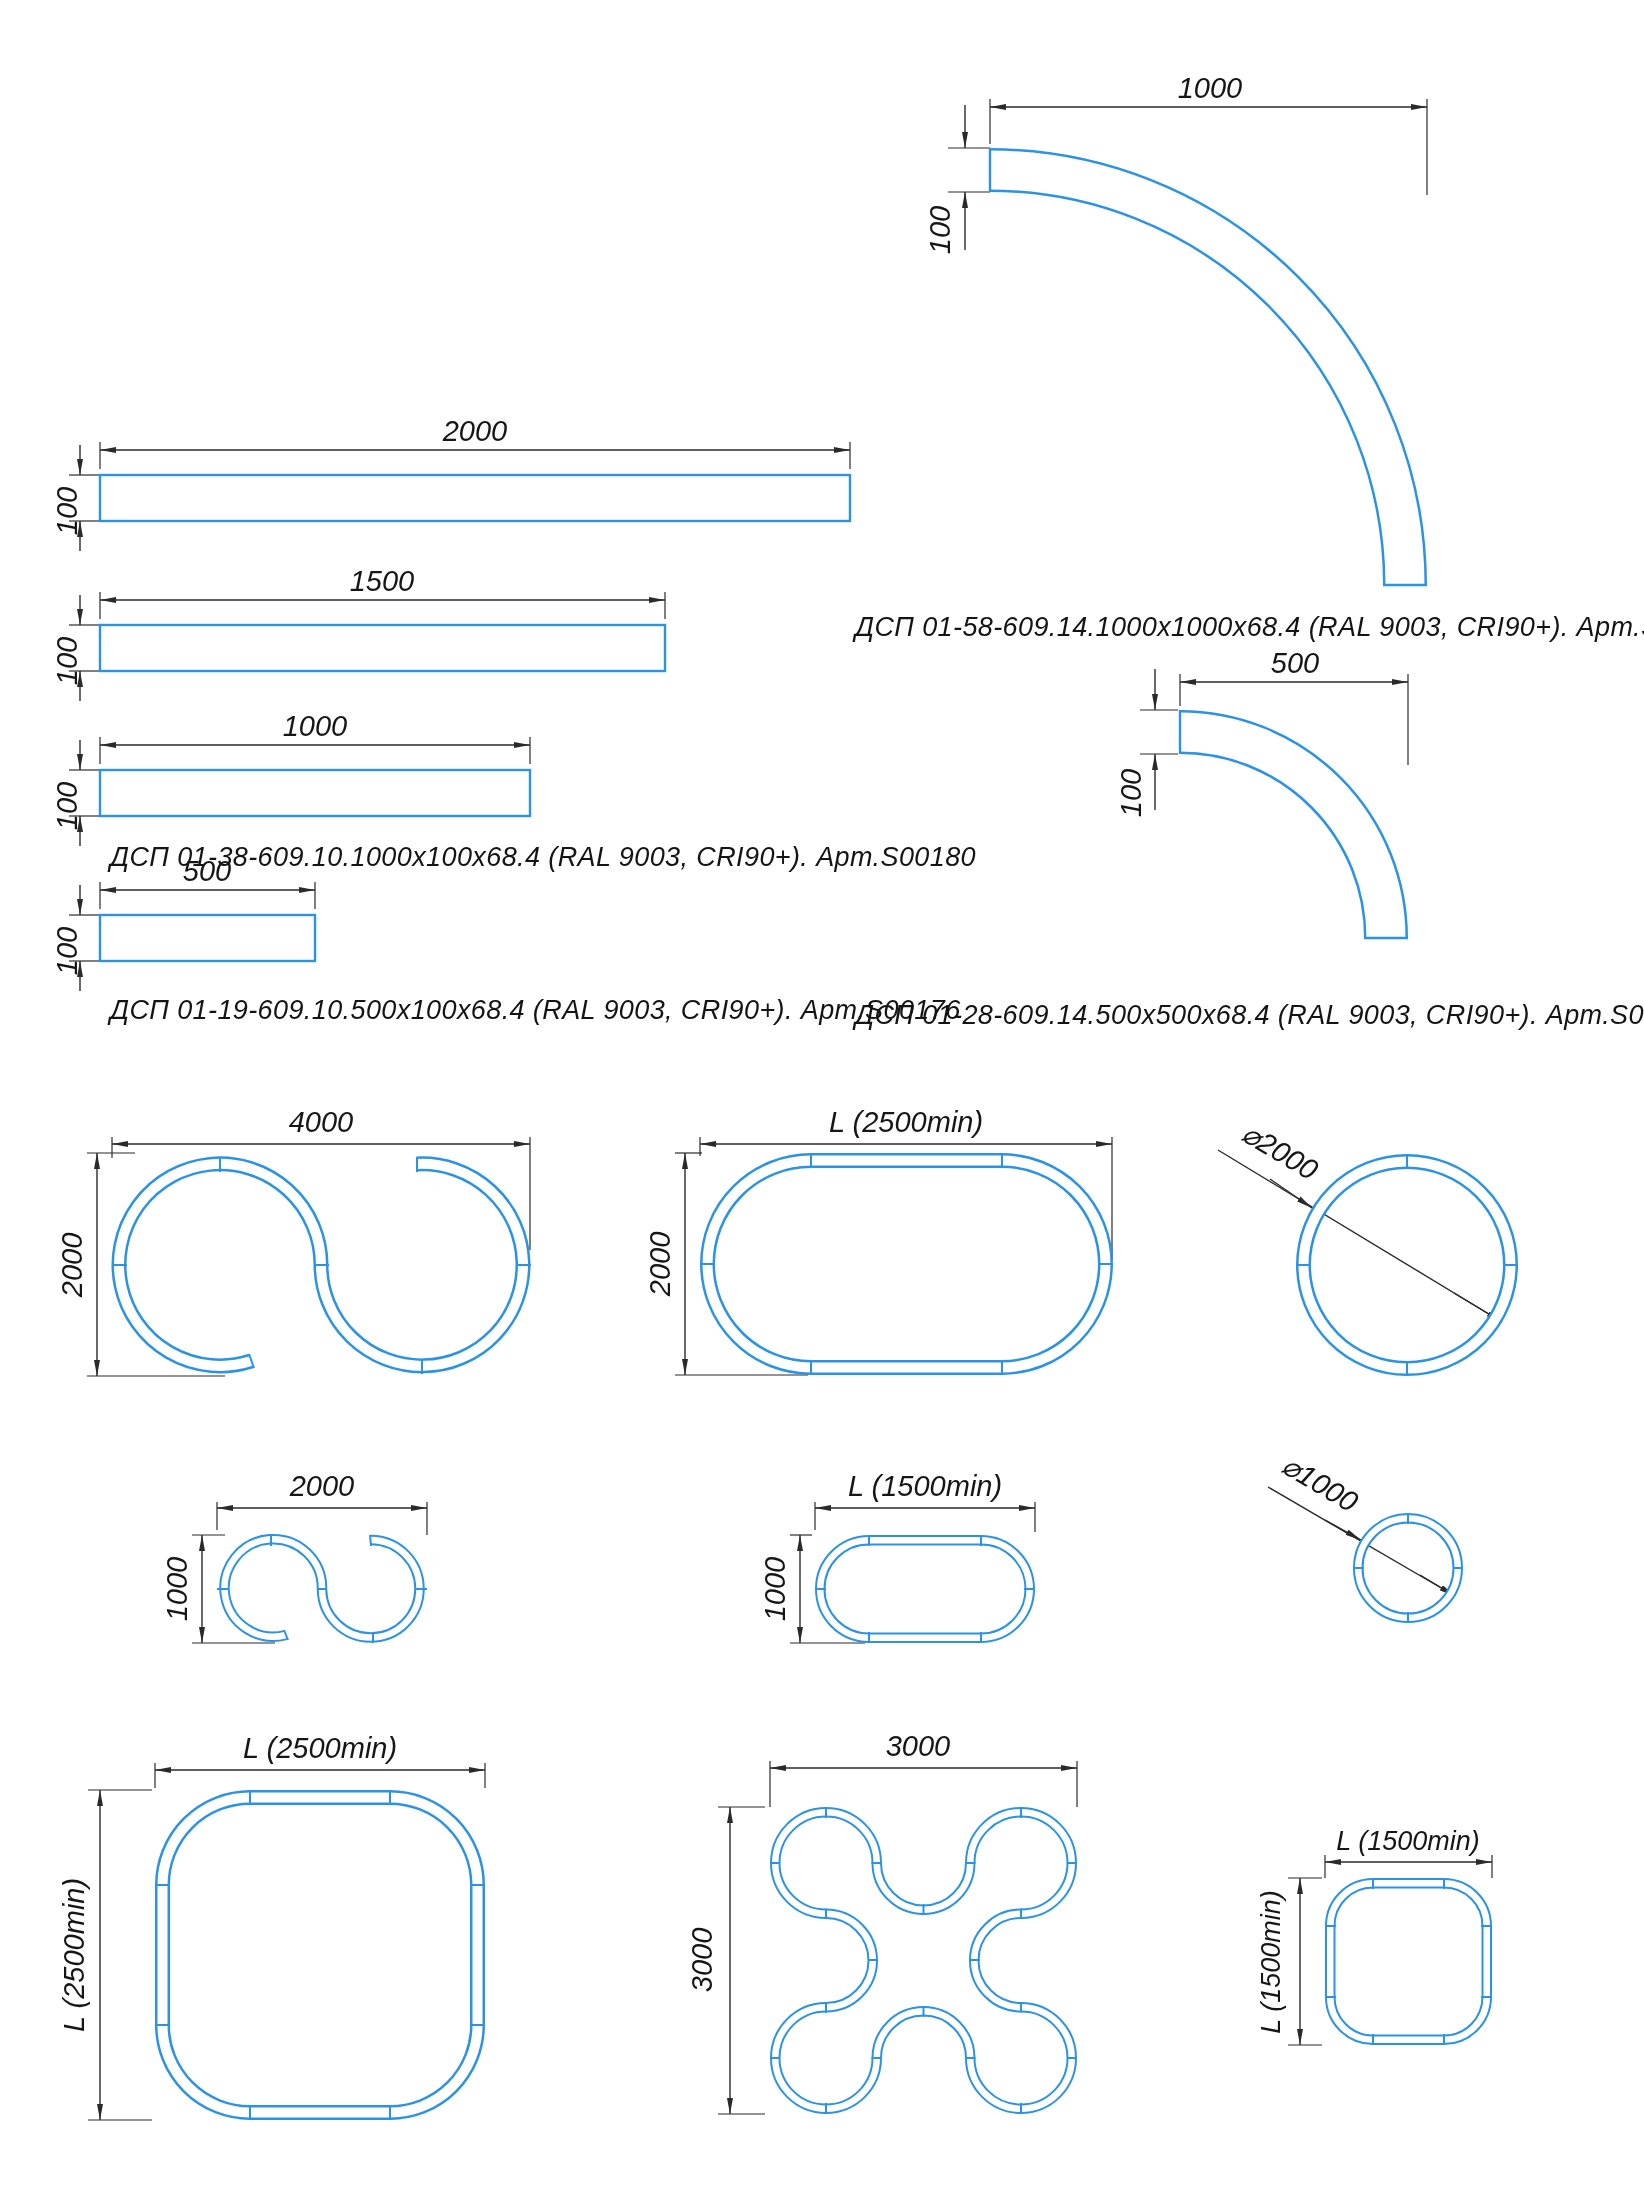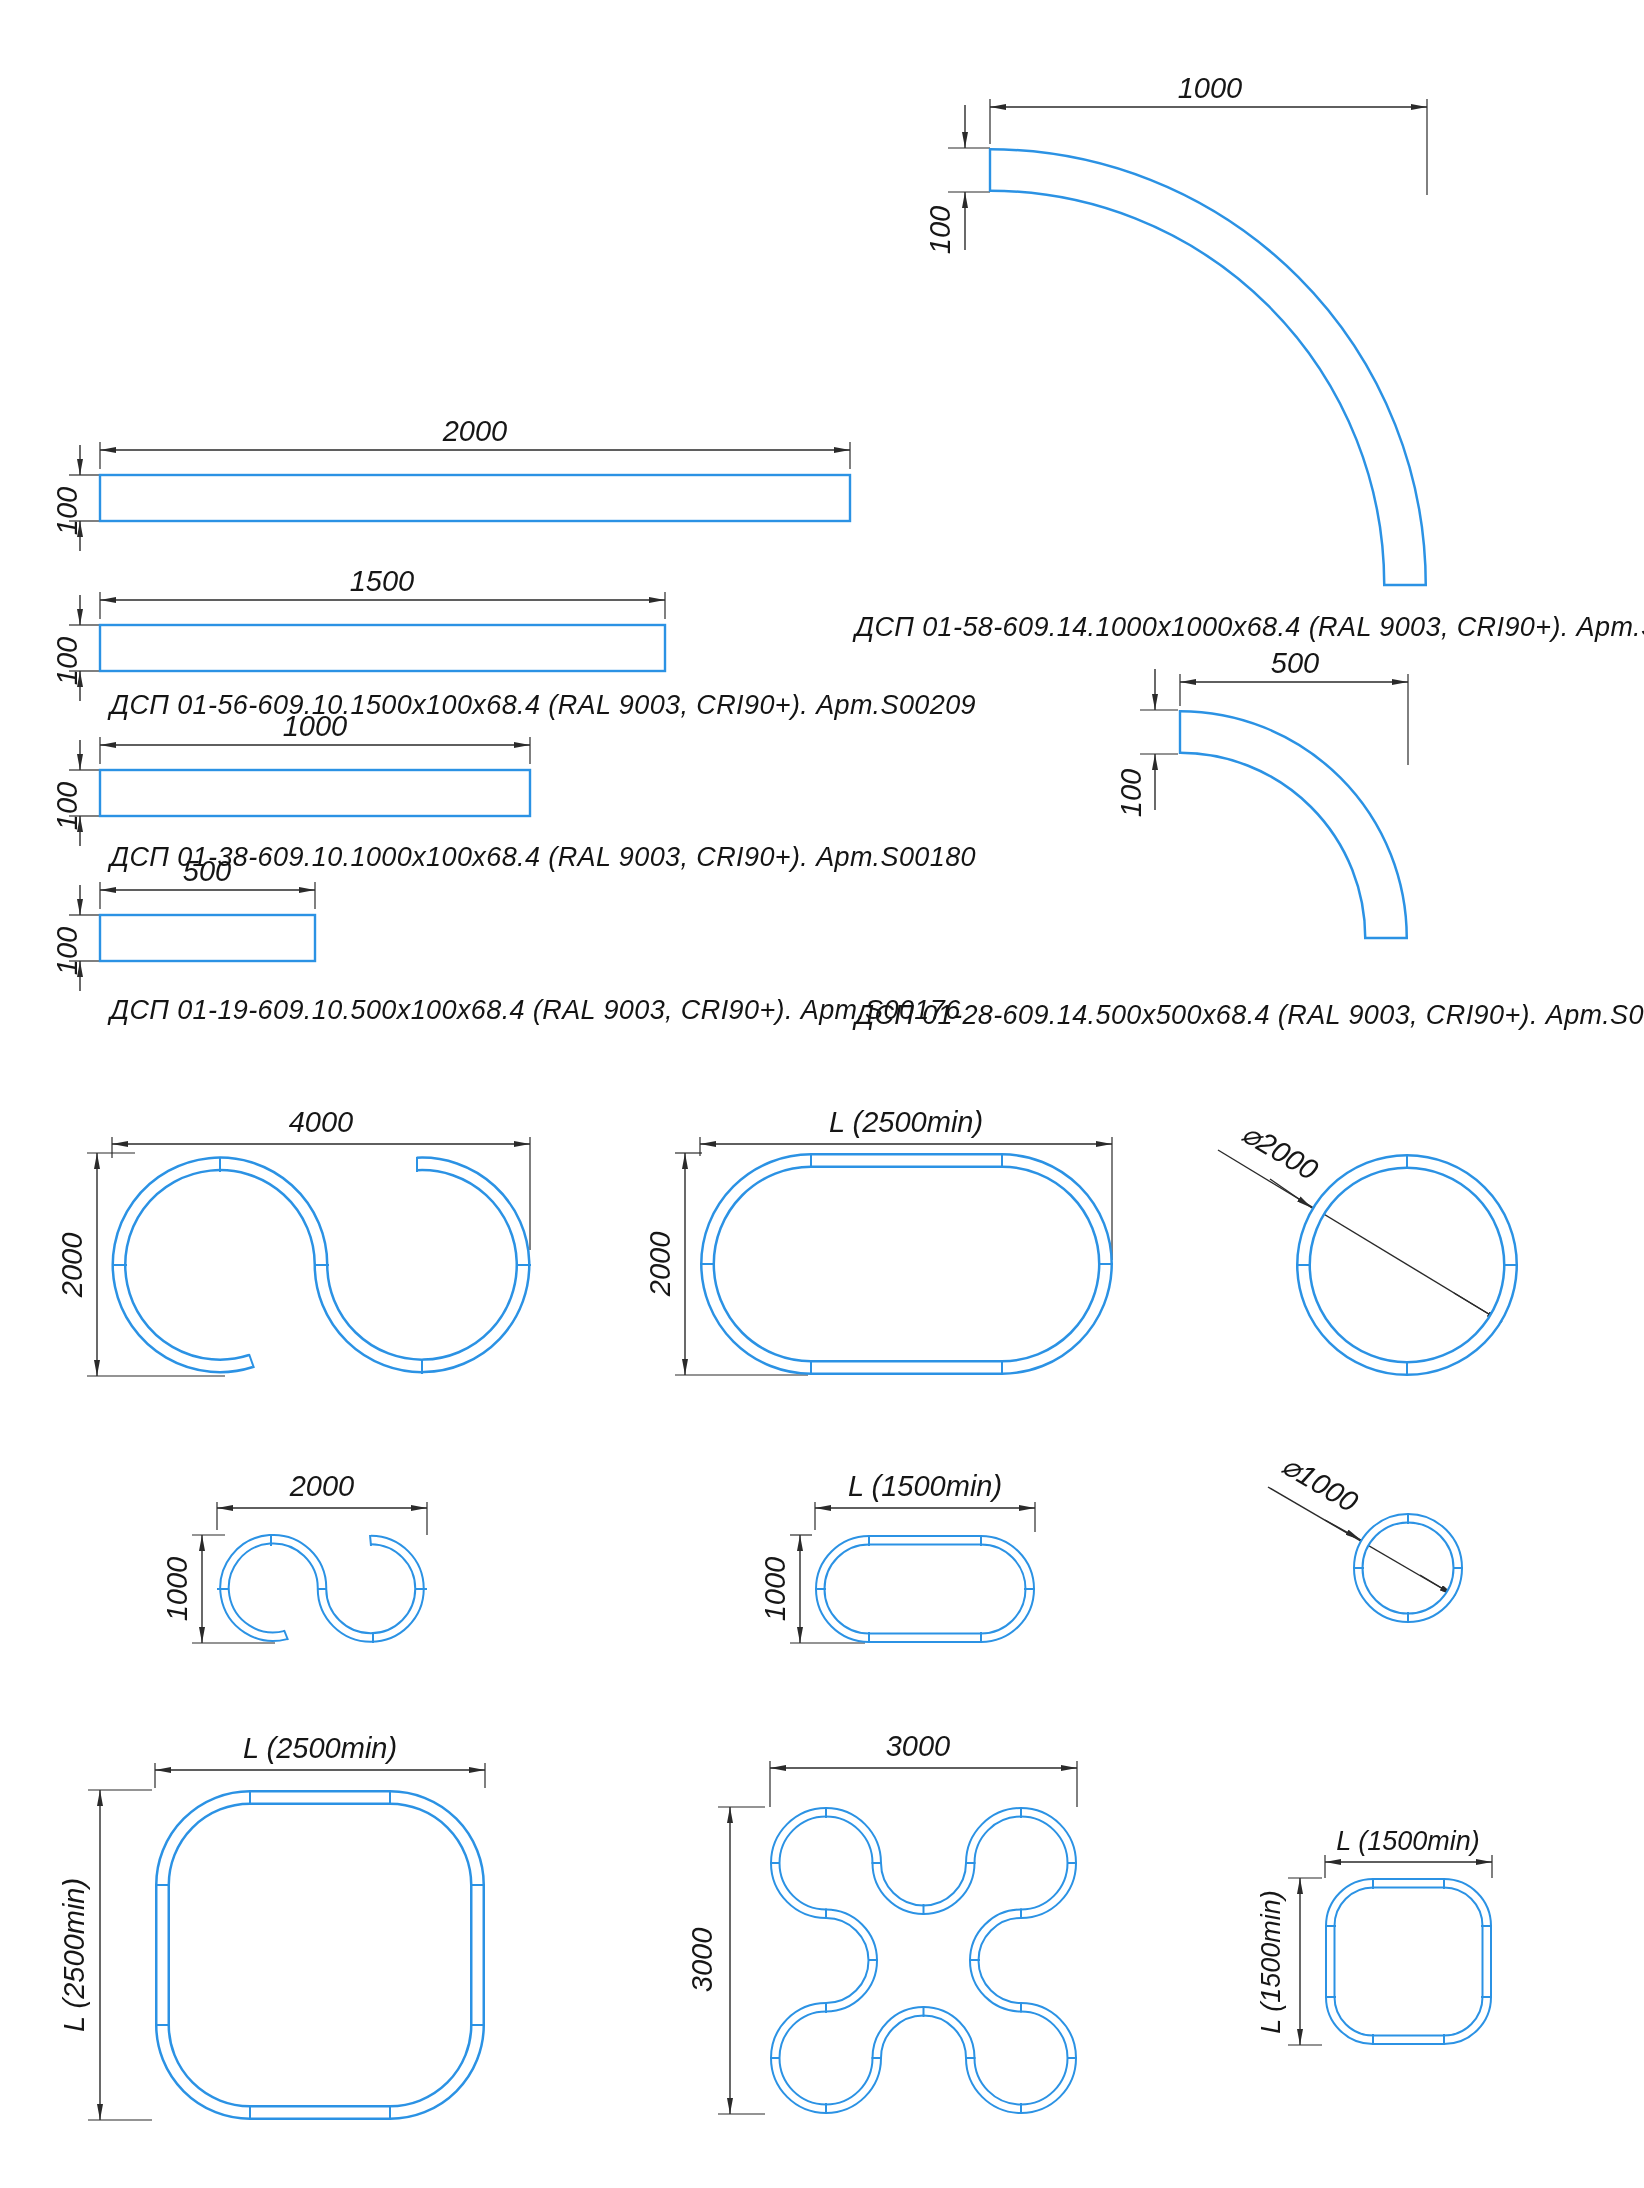--- a/index.html
+++ b/index.html
@@ -53,21 +53,20 @@
       <line class="dim" x1="45" y1="39" x2="610" y2="39" marker-start="url(#arr)" marker-end="url(#arr)"></line>
       <line class="ext" x1="14" y1="64" x2="45" y2="64"></line>
         <line class="ext" x1="14" y1="110" x2="45" y2="110"></line>
       <line class="dim" x1="25" y1="34" x2="25" y2="64" marker-end="url(#arr)"></line>
       <line class="dim" x1="25" y1="140" x2="25" y2="110" marker-end="url(#arr)"></line>
     </g>
     <text class="dt" x="327" y="30">1500</text>
     <text class="dt" transform="rotate(-90 22 100)" x="22" y="100">100</text>
     <rect class="bar-rect" x="45" y="64" width="565" height="46"></rect>
   </svg>
-  <div class="dlabel" style="left:110px;top:690px">ДСП 01-56-609.10.1500x100x68.4  (RAL 9003,  CRI90+).  Арт.S00209</div>
 
   <svg class="fig" style="left:55px;top:706px" width="830" height="170">
     <g>
       <line class="ext" x1="45" y1="31" x2="45" y2="58"></line>
         <line class="ext" x1="475" y1="31" x2="475" y2="58"></line>
       <line class="dim" x1="45" y1="39" x2="475" y2="39" marker-start="url(#arr)" marker-end="url(#arr)"></line>
       <line class="ext" x1="14" y1="64" x2="45" y2="64"></line>
         <line class="ext" x1="14" y1="110" x2="45" y2="110"></line>
       <line class="dim" x1="25" y1="34" x2="25" y2="64" marker-end="url(#arr)"></line>
       <line class="dim" x1="25" y1="140" x2="25" y2="110" marker-end="url(#arr)"></line>

